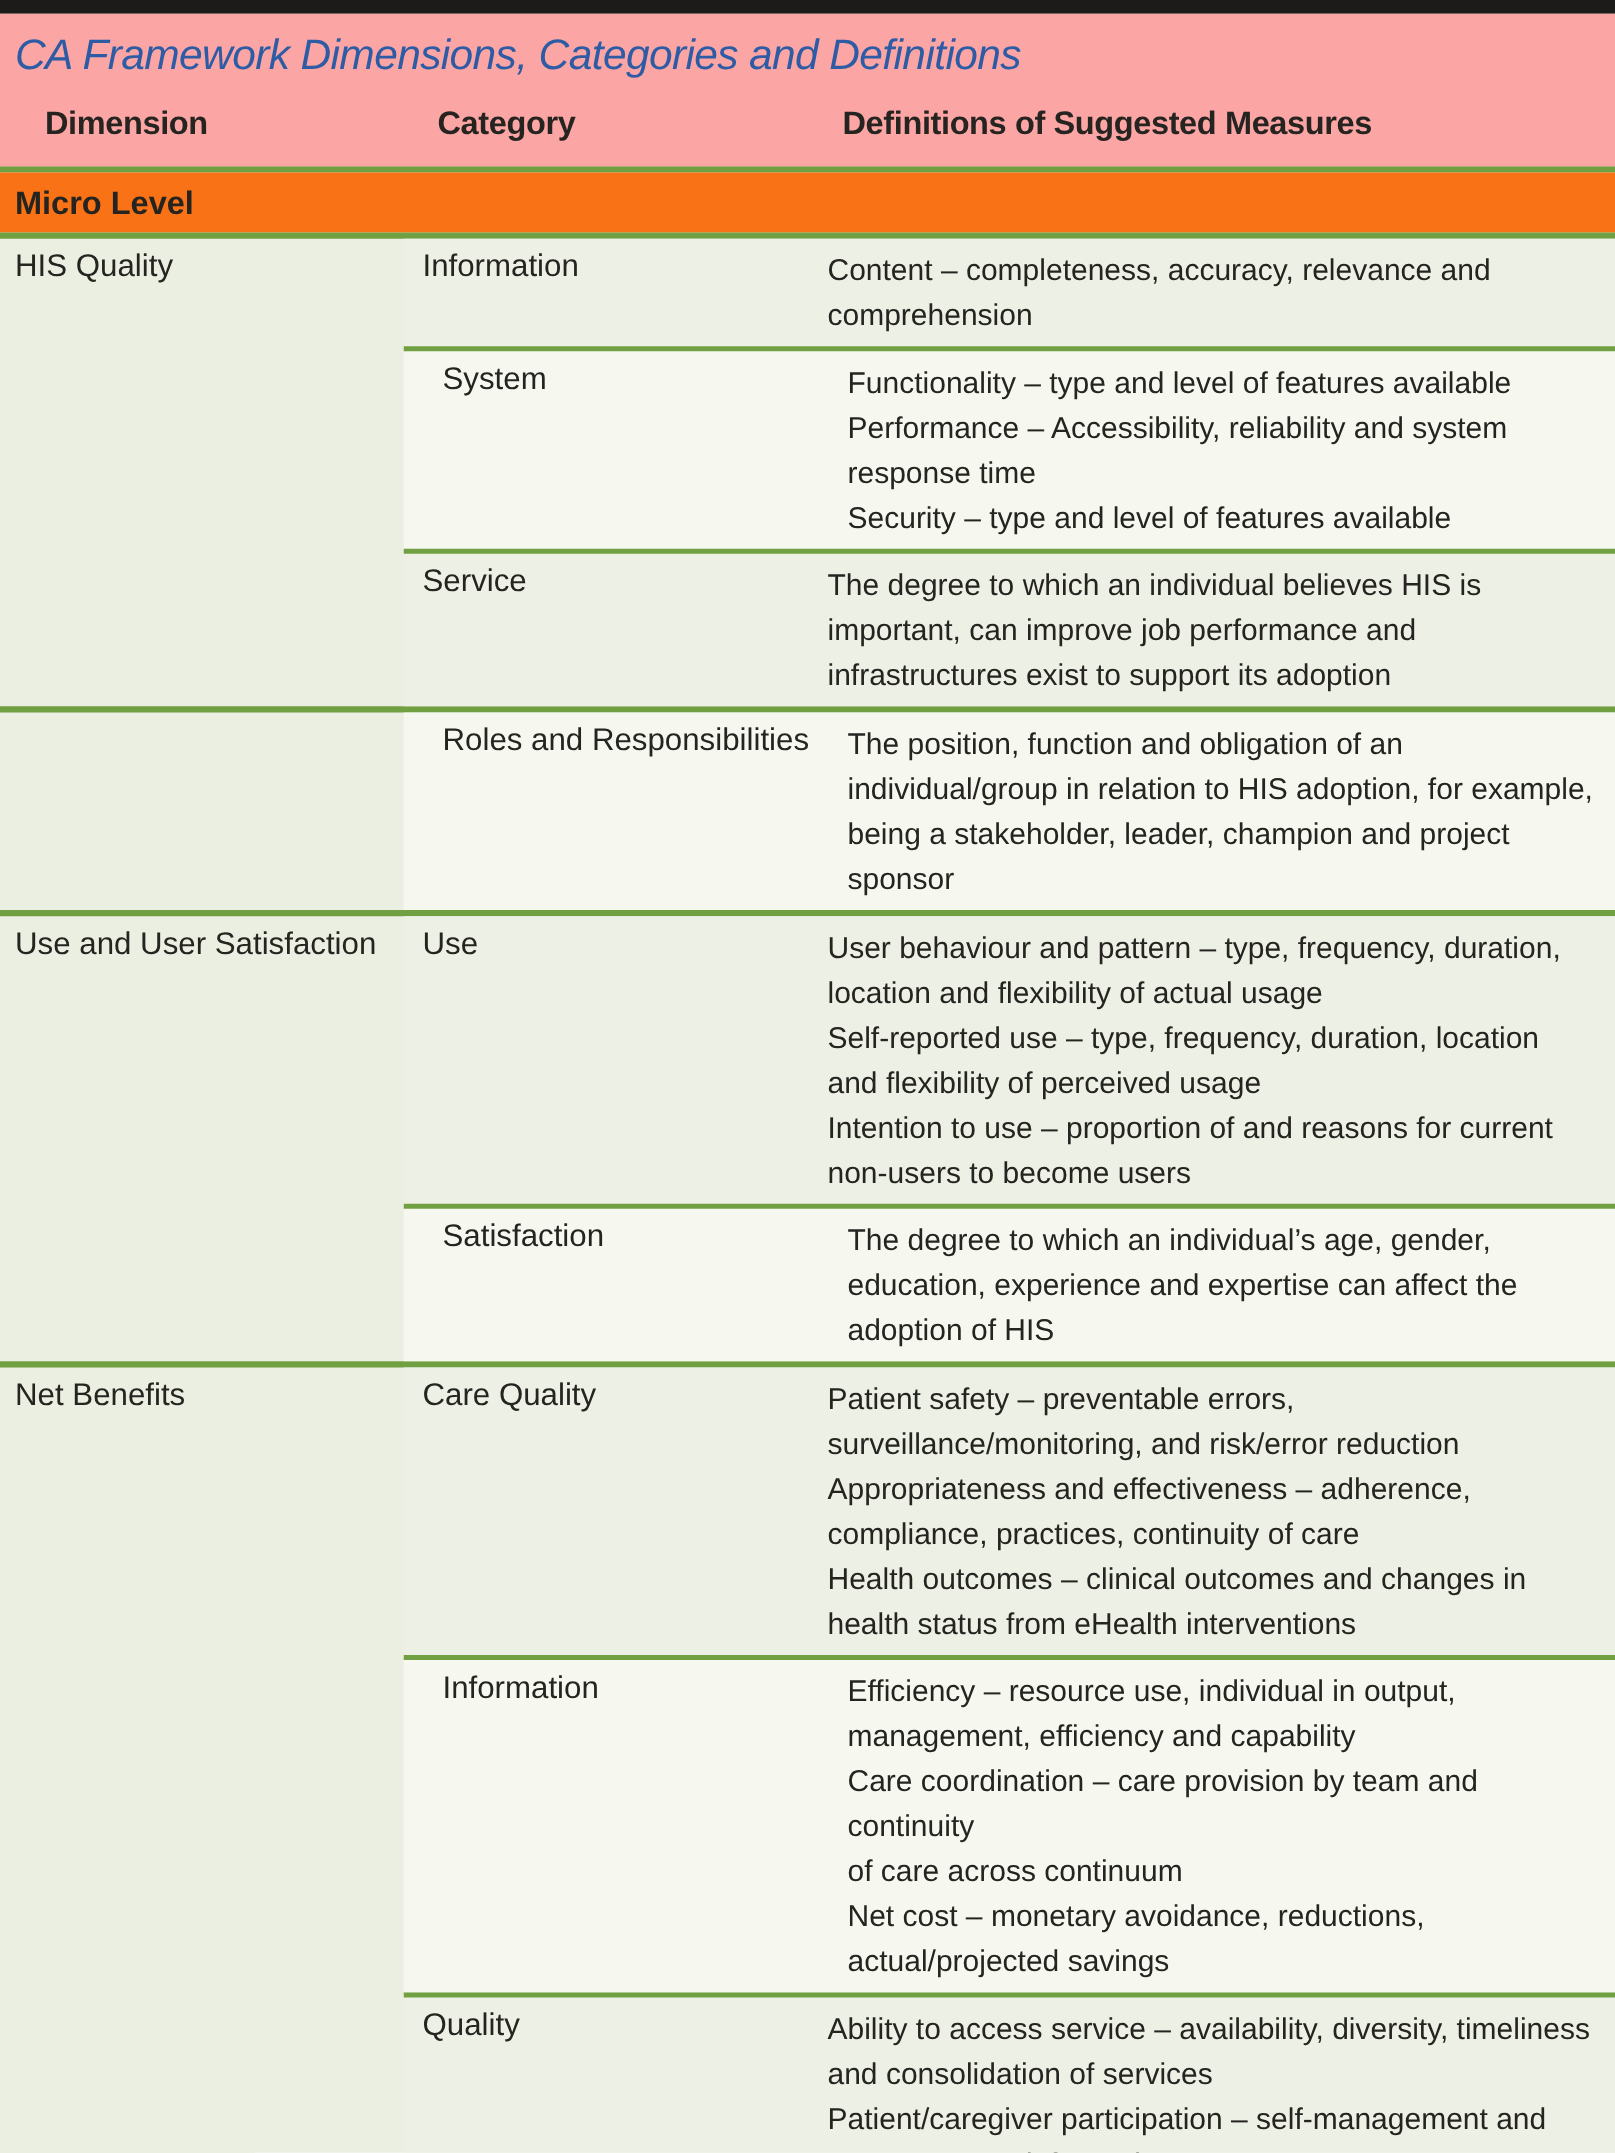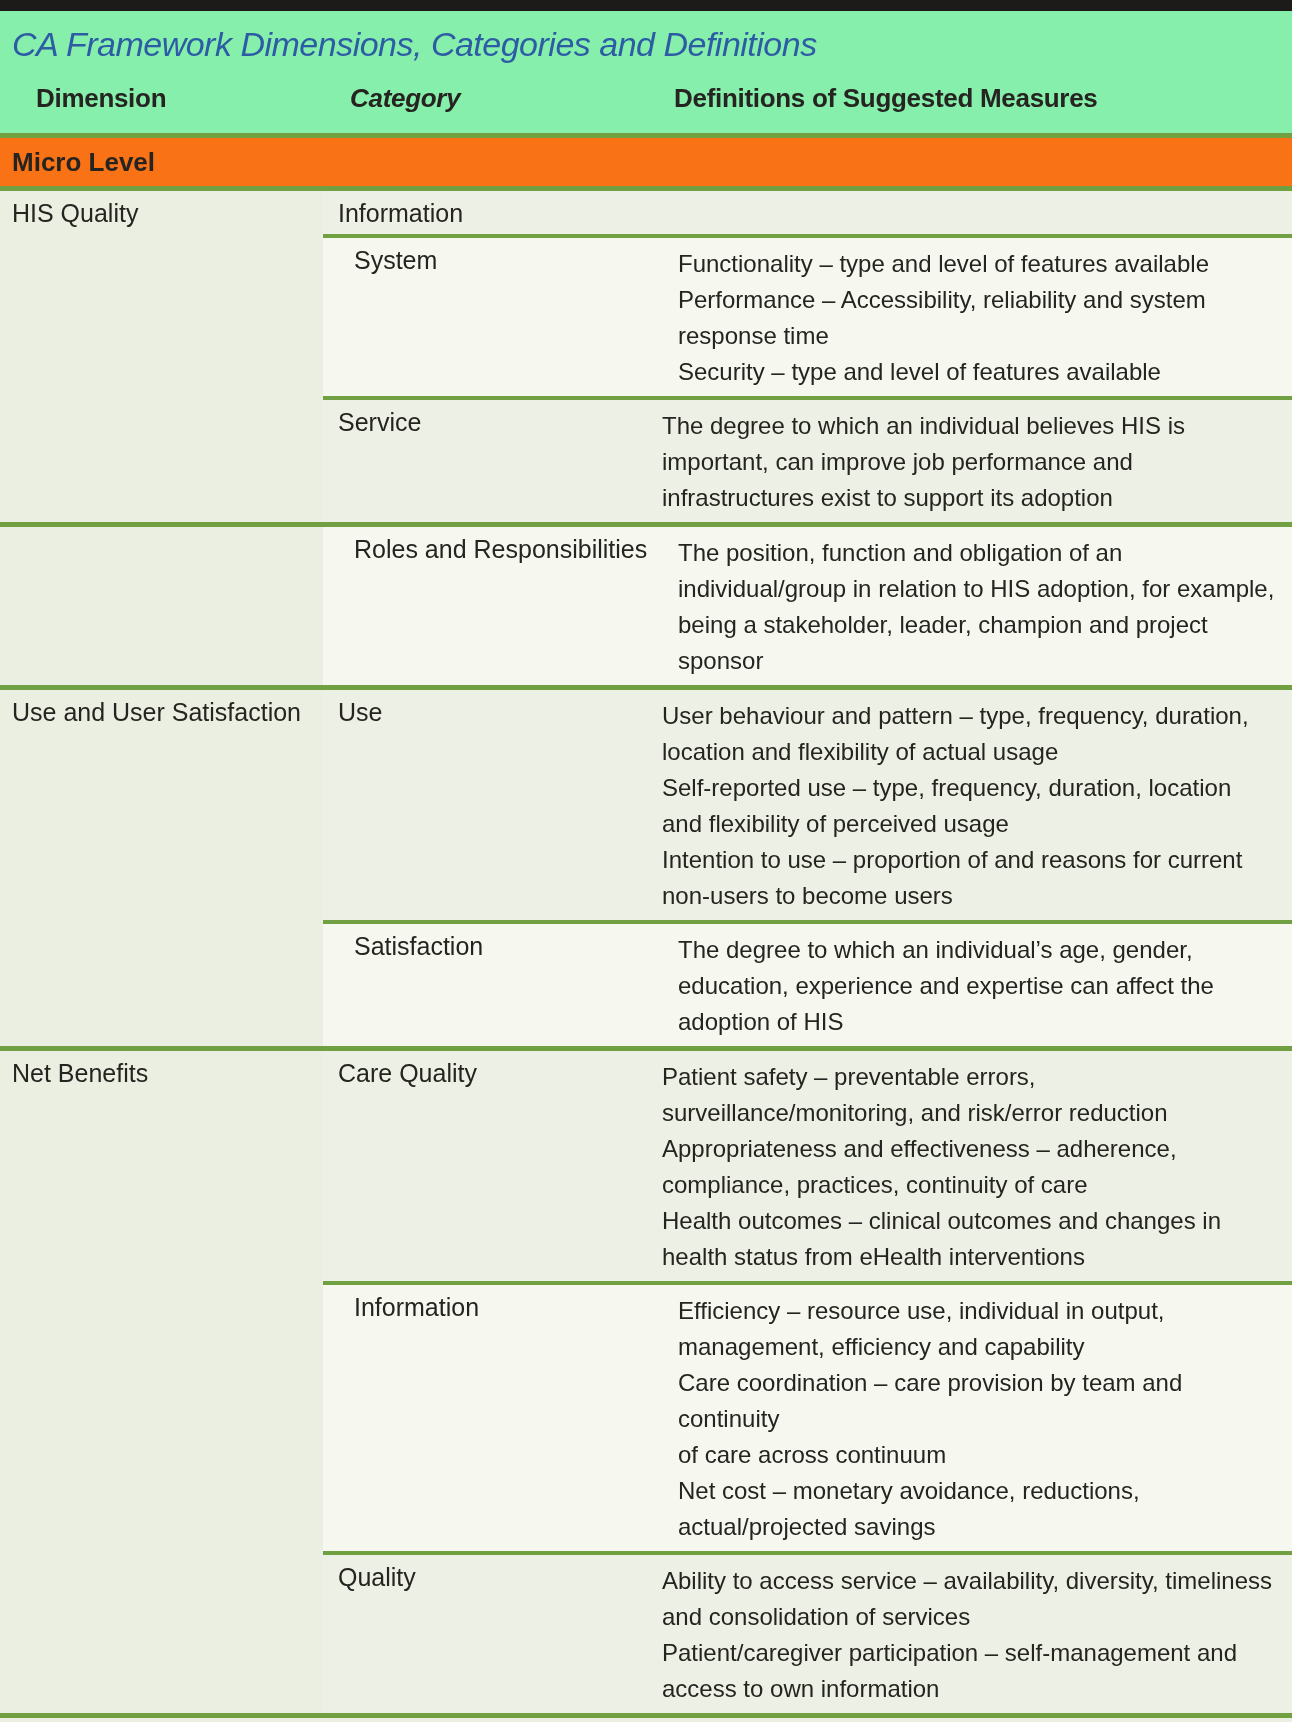--- a/index.html
+++ b/index.html
@@ -10,30 +10,30 @@
   }
   .page{
     width:1292px;
     height:1722px;
     background:#ebefe2;
     overflow:hidden;
     position:relative;
     color:#262420;
   }
   .topbar{height:11px;background:#1d1a1a;}
-  .table-header{position:relative;height:122px;background:#86efac;}
+  .table-header{position:relative;height:122px;background:#fca5a5;}
   .table-title{
     position:absolute;left:12px;top:14px;
     font-size:34px;font-style:italic;color:#2d5ca5;
     letter-spacing:-0.5px;white-space:nowrap;
   }
   .col-heads{position:absolute;left:0;top:72px;width:100%;display:flex;}
   .col-head{font-size:26px;font-weight:700;letter-spacing:-0.3px;}
   .ch-dim{width:326px;padding-left:12px;box-sizing:border-box;margin-left:24px;}
-  .ch-cat{width:324px;font-style:italic;}
+  .ch-cat{width:324px;}
   .ch-def{flex:1;}
   .rule-full{height:5px;background:#71a042;}
   .micro-row{
     height:48px;background:#f97316;display:flex;align-items:center;
     font-size:26px;font-weight:700;padding-left:12px;box-sizing:border-box;
   }
   .group{display:flex;align-items:stretch;}
   .dim-col{
     width:323px;flex:0 0 323px;box-sizing:border-box;
     padding:8px 6px 0 12px;font-size:25px;
@@ -73,20 +73,22 @@
 
   <div class="micro-row">Micro Level</div>
 
   <div class="rule-full"></div>
 
   <div class="group">
     <div class="dim-col">HIS Quality</div>
     <div class="rows-col">
       <div class="cat-row row-dark">
         <div class="cat-cell">Information</div>
+        <div class="def-cell">Content – completeness, accuracy, relevance and
+comprehension</div>
       </div>
       <div class="cat-row row-light">
         <div class="cat-cell">System</div>
         <div class="def-cell">Functionality – type and level of features available
 Performance – Accessibility, reliability and system
 response time
 Security – type and level of features available</div>
       </div>
       <div class="cat-row row-dark">
         <div class="cat-cell">Service</div>

